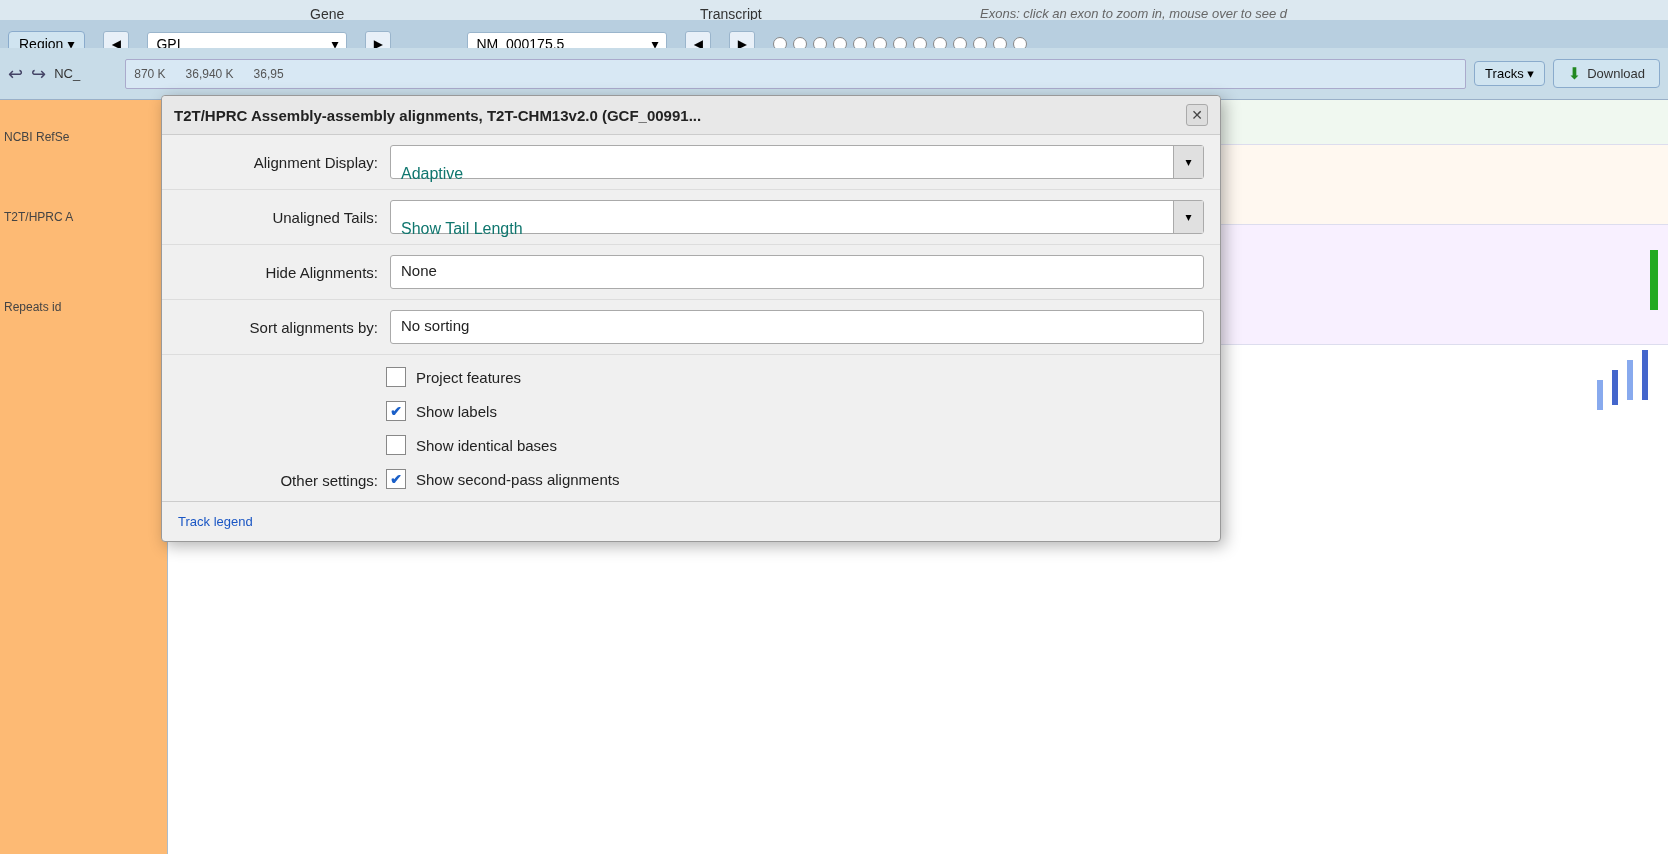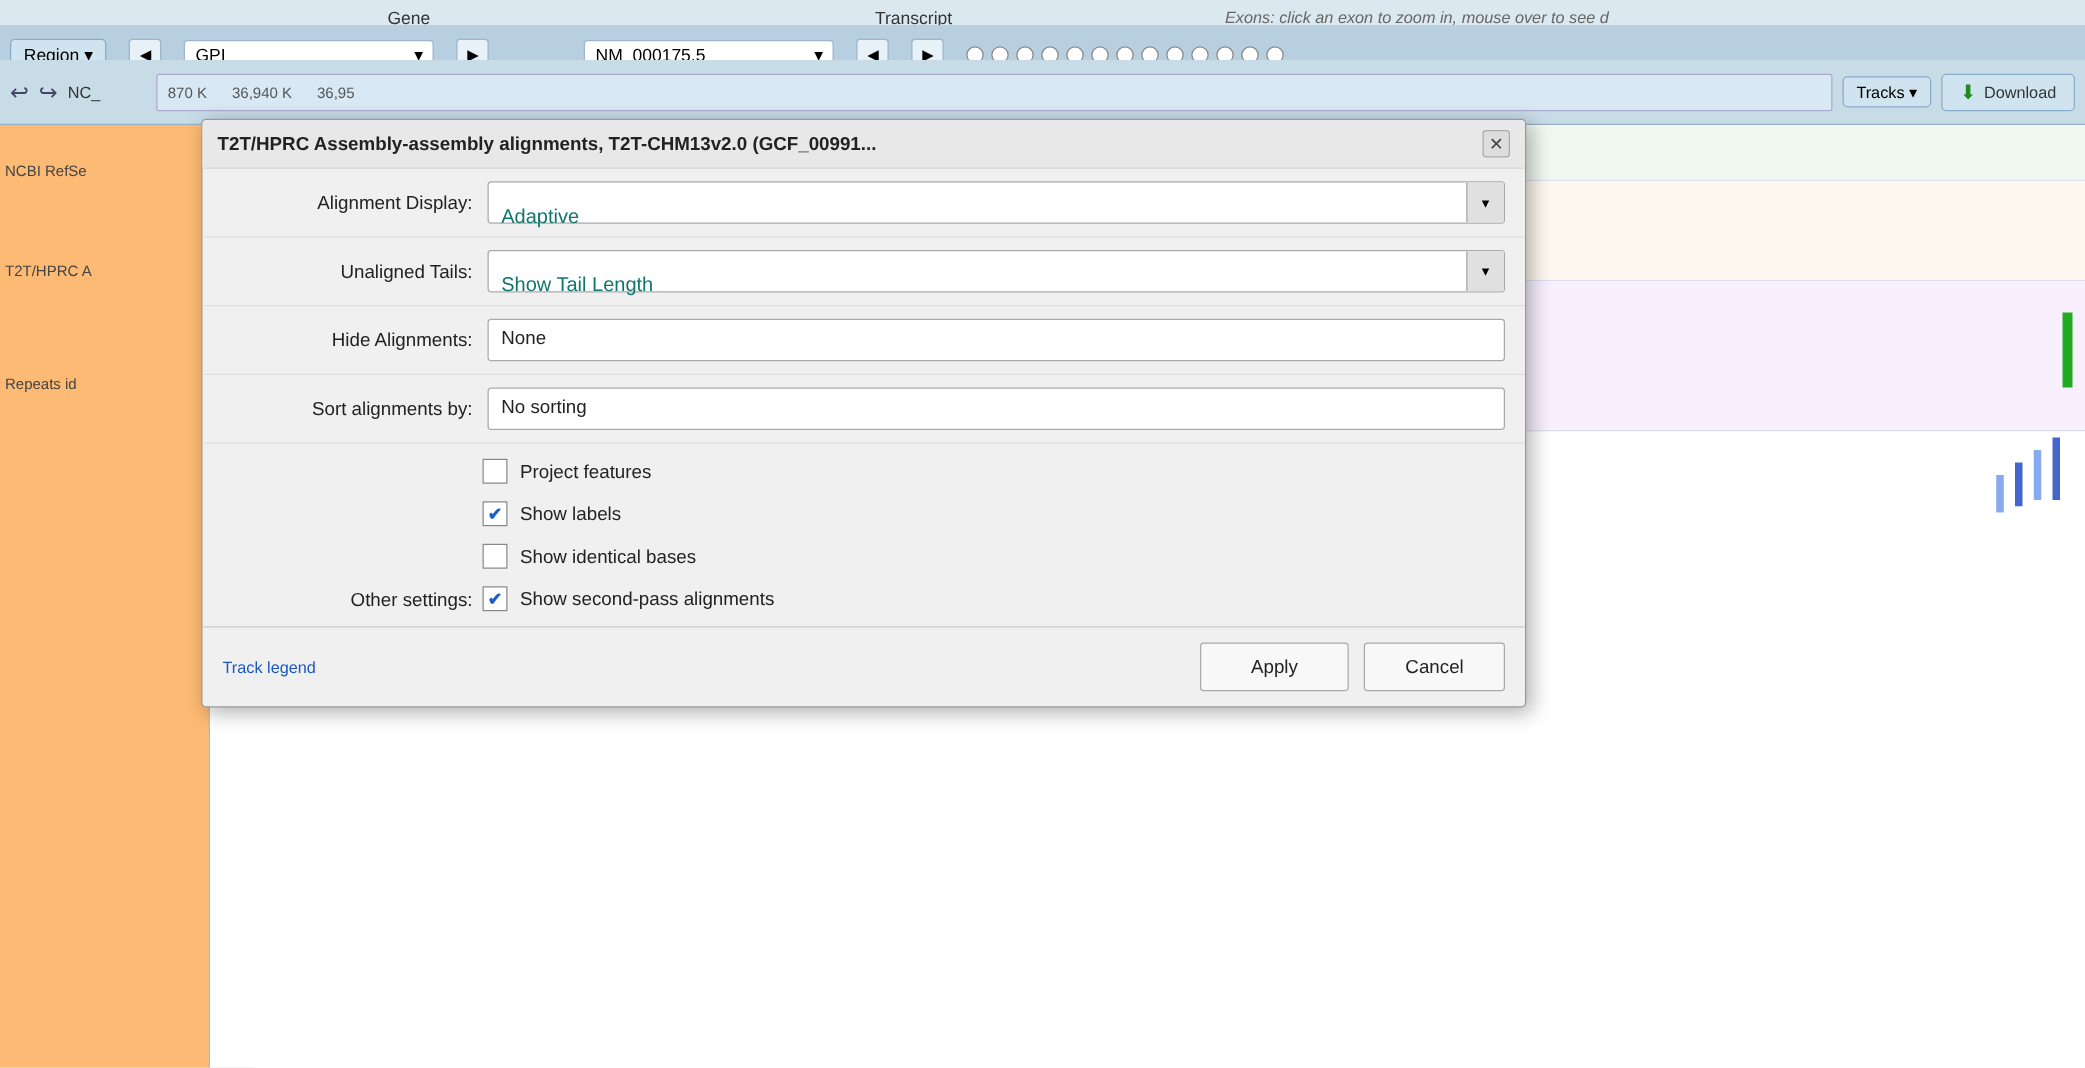--- a/index.html
+++ b/index.html
@@ -646,22 +646,18 @@
             <span class="checkbox-label">Show second-pass alignments</span>
           </div>
 
         </div>
       </div>
 
     </div>
 
     <div class="dialog-footer">
       <a class="track-legend-link">Track legend</a>
-      <div class="footer-buttons">
-        <button class="apply-btn">Apply</button>
-        <button class="cancel-btn">Cancel</button>
-      </div>
     </div>
 
   </div>
 
 
 </div>
 
 </body></html>

